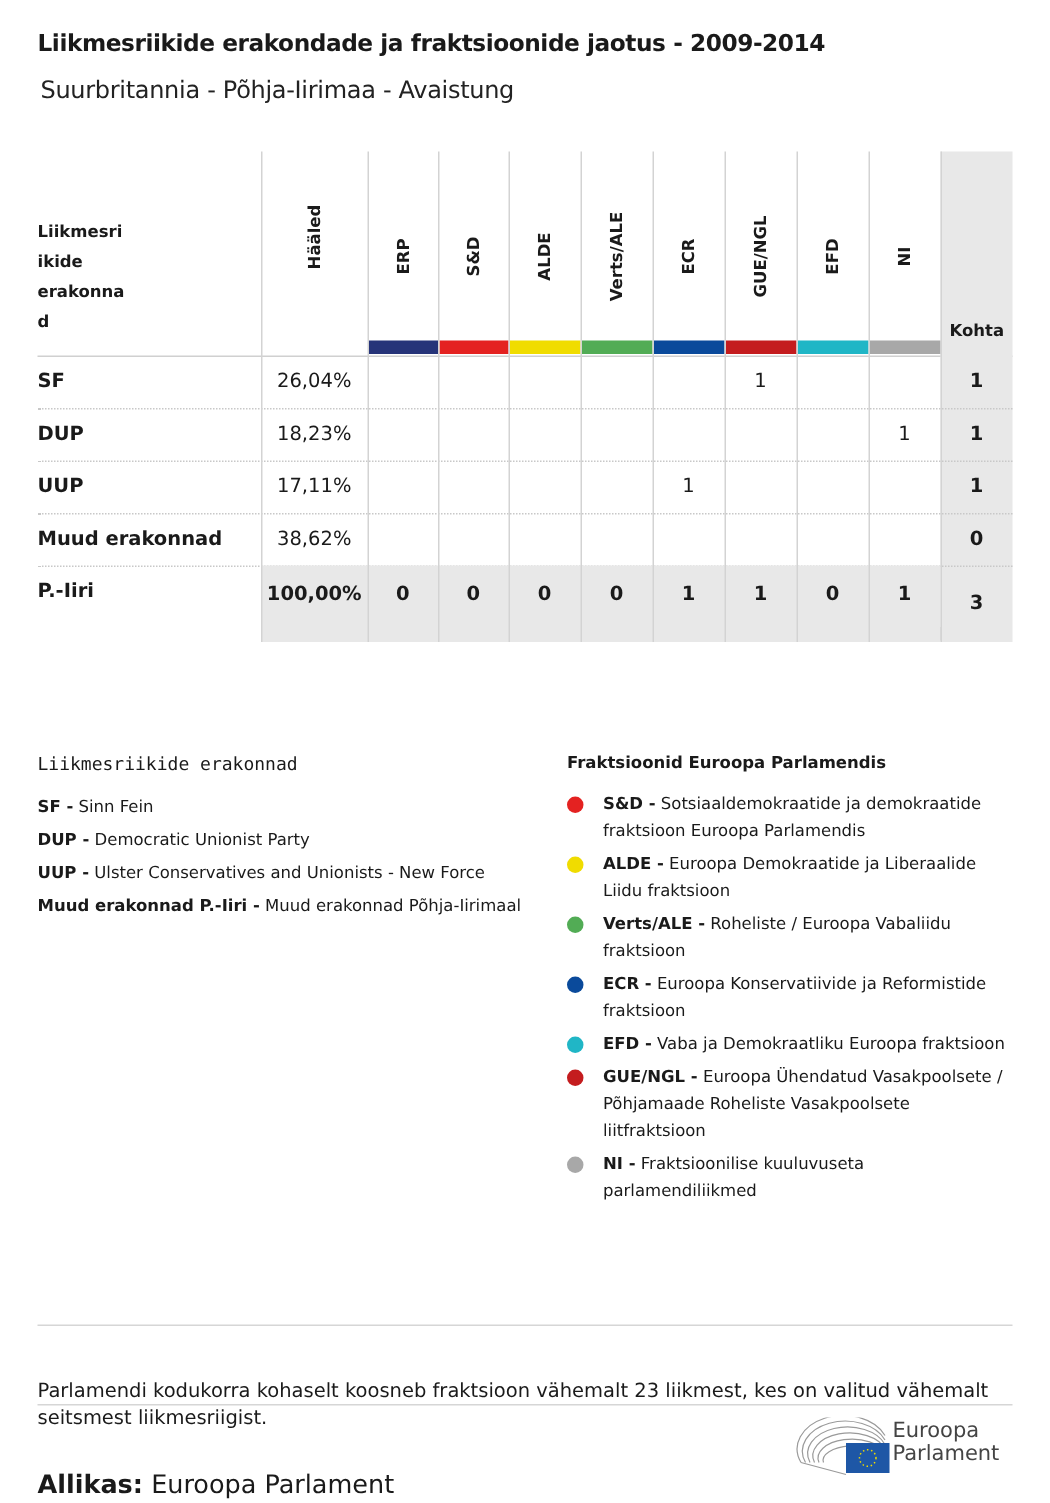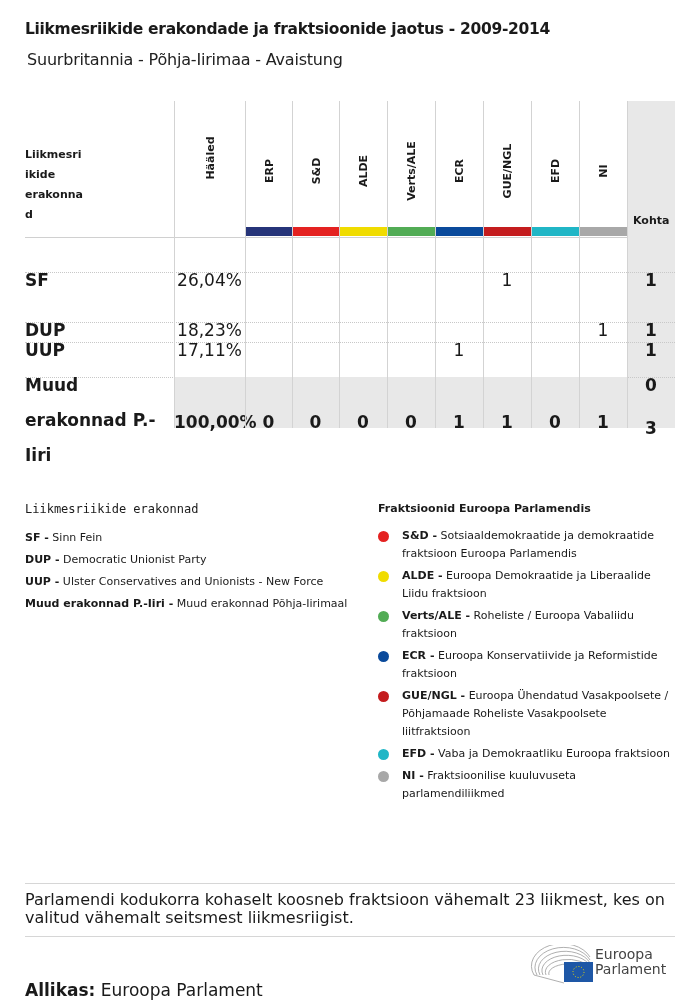--- a/index.html
+++ b/index.html
@@ -10,37 +10,37 @@
   .tbl { position:absolute; left:25px; top:101px; width:650px; }
   .hdr { position:absolute; top:0; height:136px; border-bottom:1px solid #d0d0d0; }
   .vline { position:absolute; top:0; width:1px; background:#d3d3d3; }
   .hdr-label { position:absolute; left:0; top:44px; width:140px; font-size:11px; font-weight:bold; line-height:20px; }
   .vcol { position:absolute; top:0; height:136px; }
   .vtext { position:absolute; left:50%; top:70px; transform:translate(-50%,-50%) rotate(-90deg); font-size:11px; font-weight:bold; white-space:nowrap; }
   .colorbar { position:absolute; height:9px; }
   .kohta-col { position:absolute; background:#e8e8e8; }
   .kohta-label { position:absolute; font-size:11px; font-weight:bold; }
   .row { position:absolute; left:0; width:650px; height:35px; border-bottom:1px dotted #c8c8c8; }
-  .cell { position:absolute; top:0; height:35px; line-height:35px; font-size:17px; text-align:center;margin-top:26px; }
+  .cell { position:absolute; top:0; height:35px; line-height:35px; font-size:13px; text-align:center; }
   .cell.name { text-align:left; font-weight:bold; }
   .cell.bold { font-weight:bold; }
   .total-bg { position:absolute; background:#e8e8e8; }
 
   .legend-left { position:absolute; left:25px; top:502px; width:330px; }
   .legend-left h3 { margin:0 0 11px 0; font-family:"DejaVu Sans Mono", monospace; font-size:12px; font-weight:normal; }
   .ll-item { font-size:11px; line-height:22px; }
   .ll-item b { font-weight:bold; }
 
   .legend-right { position:absolute; left:378px; top:502px; width:300px; }
   .legend-right h3 { margin:0 0 12px 0; font-size:11px; font-weight:bold; }
   .lr-item { position:relative; padding-left:24px; font-size:11px; line-height:18px; margin-bottom:4px; }
   .dot { position:absolute; left:0; top:4px; width:11px; height:11px; border-radius:50%; }
 
   .note-line { position:absolute; left:25px; width:650px; height:1px; background:#d6d6d6; }
-  .note { position:absolute; left:25px; top:891px; width:640px; font-size:16px; line-height:18px; }
+  .note { position:absolute; left:25px; top:919px; width:640px; font-size:13px; line-height:18px; }
   .source { position:absolute; left:25px; top:968px; font-size:17px;margin-top:12px; }
   .source b { font-weight:bold; }
   .logo { position:absolute; left:530px; top:945px; width:150px; height:40px; }
   .logo-text { position:absolute; left:595px; top:947px; font-size:14px; line-height:15px; color:#444; }
 </style>
 </head>
 <body>
 
 <div class="title">Liikmesriikide erakondade ja fraktsioonide jaotus - 2009-2014</div>
 <div class="subtitle">Suurbritannia - Põhja-Iirimaa - Avaistung</div>
@@ -108,21 +108,21 @@
         <div class="cell" style="left:220px;width:47px;"></div>
         <div class="cell" style="left:267px;width:47px;"></div>
         <div class="cell" style="left:314px;width:48px;"></div>
         <div class="cell" style="left:362px;width:48px;"></div>
         <div class="cell" style="left:410px;width:48px;"></div>
         <div class="cell" style="left:458px;width:48px;">1</div>
         <div class="cell" style="left:506px;width:48px;"></div>
         <div class="cell" style="left:554px;width:48px;"></div>
         <div class="cell bold" style="left:602px;width:48px;">1</div>
       </div>
-      <div class="row" style="top: 186px;">
+      <div class="row" style="top: 171px;">
         <div class="cell name" style="left:0;width:145px;">DUP</div>
         <div class="cell" style="left:149px;width:71px;">18,23%</div>
         <div class="cell" style="left:220px;width:47px;"></div>
         <div class="cell" style="left:267px;width:47px;"></div>
         <div class="cell" style="left:314px;width:48px;"></div>
         <div class="cell" style="left:362px;width:48px;"></div>
         <div class="cell" style="left:410px;width:48px;"></div>
         <div class="cell" style="left:458px;width:48px;"></div>
         <div class="cell" style="left:506px;width:48px;"></div>
         <div class="cell" style="left:554px;width:48px;">1</div>
@@ -192,22 +192,22 @@
     </div>
 </div>
 
 <div class="legend-right">
   <h3>Fraktsioonid Euroopa Parlamendis</h3>
   <div id="lr-items">
       <div class="lr-item"><span class="dot" style="background:#e42221"></span><b>S&amp;D -</b> <span>Sotsiaaldemokraatide ja demokraatide fraktsioon Euroopa Parlamendis</span></div>
       <div class="lr-item"><span class="dot" style="background:#f0dc00"></span><b>ALDE -</b> <span>Euroopa Demokraatide ja Liberaalide Liidu fraktsioon</span></div>
       <div class="lr-item"><span class="dot" style="background:#52ac55"></span><b>Verts/ALE -</b> <span>Roheliste / Euroopa Vabaliidu fraktsioon</span></div>
       <div class="lr-item"><span class="dot" style="background:#0a4a9b"></span><b>ECR -</b> <span>Euroopa Konservatiivide ja Reformistide fraktsioon</span></div>
+      <div class="lr-item"><span class="dot" style="background:#20b6c6"></span><b>EFD -</b> <span>Vaba ja Demokraatliku Euroopa fraktsioon</span></div>
       <div class="lr-item"><span class="dot" style="background:#c41c1e"></span><b>GUE/NGL -</b> <span>Euroopa Ühendatud Vasakpoolsete / Põhjamaade Roheliste Vasakpoolsete liitfraktsioon</span></div>
-      <div class="lr-item"><span class="dot" style="background:#20b6c6"></span><b>EFD -</b> <span>Vaba ja Demokraatliku Euroopa fraktsioon</span></div>
       <div class="lr-item"><span class="dot" style="background:#a8a8a8"></span><b>NI -</b> <span>Fraktsioonilise kuuluvuseta parlamendiliikmed</span></div>
     </div>
 </div>
 
 <div class="note-line" style="top:883px;"></div>
 <div class="note">Parlamendi kodukorra kohaselt koosneb fraktsioon vähemalt 23 liikmest, kes on valitud vähemalt seitsmest liikmesriigist.</div>
 <div class="note-line" style="top:936px;"></div>
 <div class="source">
   <b>Allikas:</b>
   <span>Euroopa Parlament</span>

